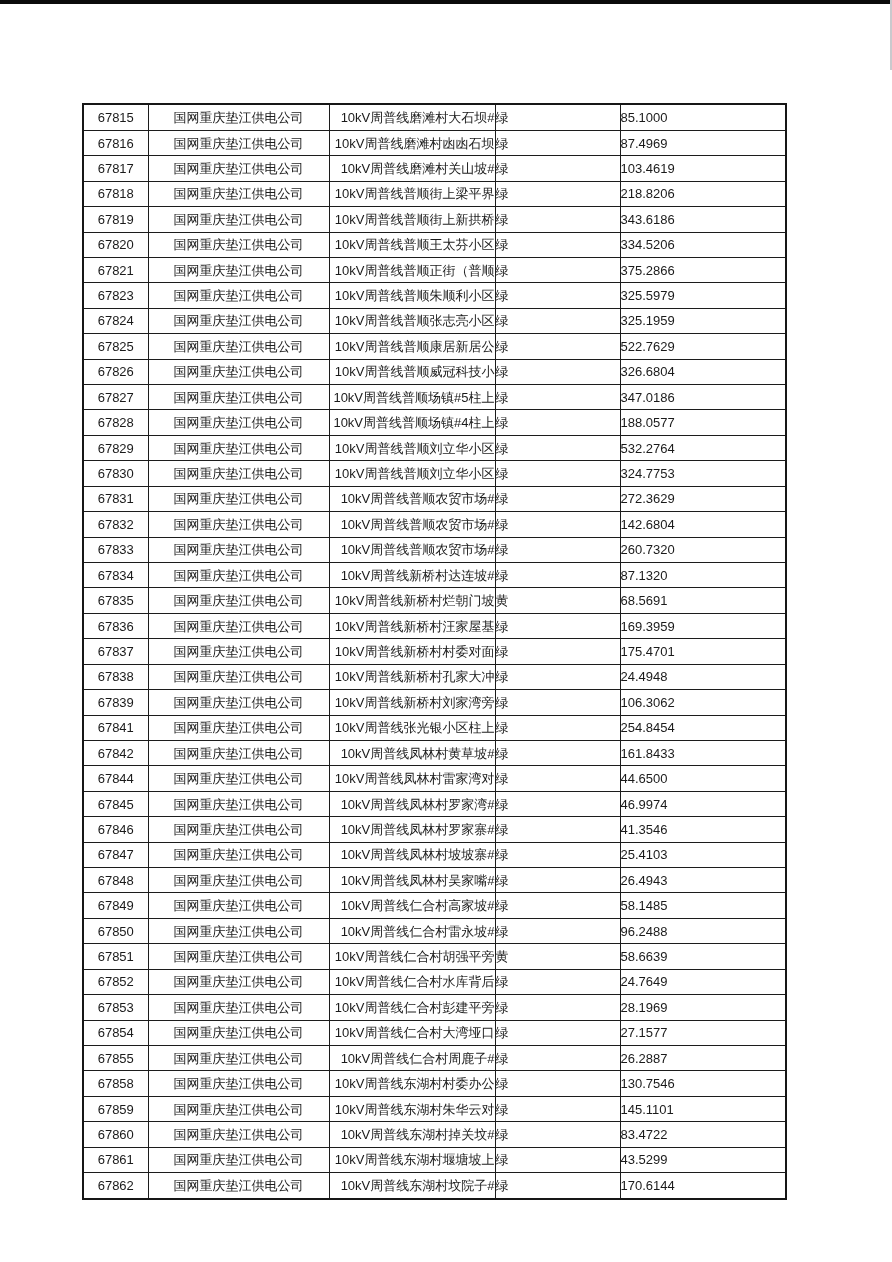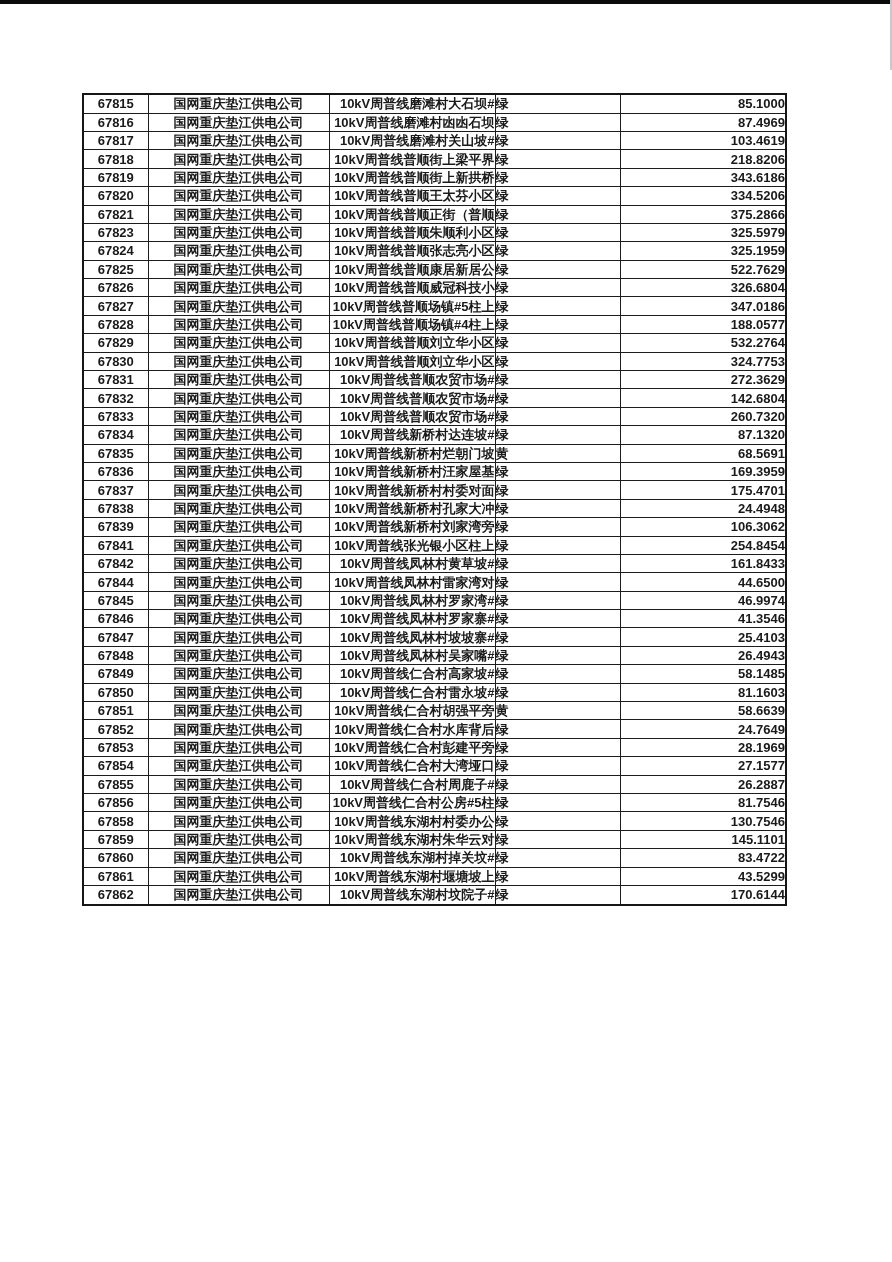--- a/index.html
+++ b/index.html
@@ -15,42 +15,41 @@
     width: 892px; height: 4px;
     background: #0a0a0a;
   }
   .right-edge {
     position: absolute; right: 0; top: 0;
     width: 2px; height: 70px;
     background: #c9c9cd;
   }
   table.sheet {
     position: absolute;
-    left: 82px; top: 93px;
-    width: 703px; height: 813px;
+    left: 82px; top: 103px;
+    width: 703px; height: 1097px;
     border-collapse: collapse;
     table-layout: fixed;
     border: 2px solid #161616;
-    font-weight: bold;
   }
   table.sheet td {
     border: 1px solid #1c1c1c;
     padding: 0;
     font-size: 13px;
     color: #1a1a1a;
     white-space: nowrap;
     overflow: hidden;
     vertical-align: middle;
     line-height: 1;
   }
   td.col-id     { text-align: center; }
   td.col-company{ text-align: center; padding-left: 4px; margin-top: 23px; }
   td.col-line   { text-align: right; padding-left: 3px; }
   td.col-status { text-align: left; padding-left: 2px; }
-  td.col-value  { text-align: right; }
+  td.col-value  { text-align: left; }
 </style>
 </head>
 <body>
 
 <div class="top-bar"></div>
 <div class="right-edge"></div>
 
 <table class="sheet">
   <colgroup>
     <col style="width:65px">
@@ -282,21 +281,21 @@
         <td class="col-company">国网重庆垫江供电公司</td>
         <td class="col-line">10kV周普线仁合村高家坡#</td>
         <td class="col-status">绿</td>
         <td class="col-value">58.1485</td>
       </tr>
       <tr>
         <td class="col-id">67850</td>
         <td class="col-company">国网重庆垫江供电公司</td>
         <td class="col-line">10kV周普线仁合村雷永坡#</td>
         <td class="col-status">绿</td>
-        <td class="col-value">81.1603</td>
+        <td class="col-value">96.2488</td>
       </tr>
       <tr>
         <td class="col-id">67851</td>
         <td class="col-company">国网重庆垫江供电公司</td>
         <td class="col-line">10kV周普线仁合村胡强平旁</td>
         <td class="col-status">黄</td>
         <td class="col-value">58.6639</td>
       </tr>
       <tr>
         <td class="col-id">67852</td>
@@ -318,27 +317,20 @@
         <td class="col-line">10kV周普线仁合村大湾垭口</td>
         <td class="col-status">绿</td>
         <td class="col-value">27.1577</td>
       </tr>
       <tr>
         <td class="col-id">67855</td>
         <td class="col-company">国网重庆垫江供电公司</td>
         <td class="col-line">10kV周普线仁合村周鹿子#</td>
         <td class="col-status">绿</td>
         <td class="col-value">26.2887</td>
-      </tr>
-      <tr>
-        <td class="col-id">67856</td>
-        <td class="col-company">国网重庆垫江供电公司</td>
-        <td class="col-line">10kV周普线仁合村公房#5柱</td>
-        <td class="col-status">绿</td>
-        <td class="col-value">81.7546</td>
       </tr>
       <tr>
         <td class="col-id">67858</td>
         <td class="col-company">国网重庆垫江供电公司</td>
         <td class="col-line">10kV周普线东湖村村委办公</td>
         <td class="col-status">绿</td>
         <td class="col-value">130.7546</td>
       </tr>
       <tr>
         <td class="col-id">67859</td>

